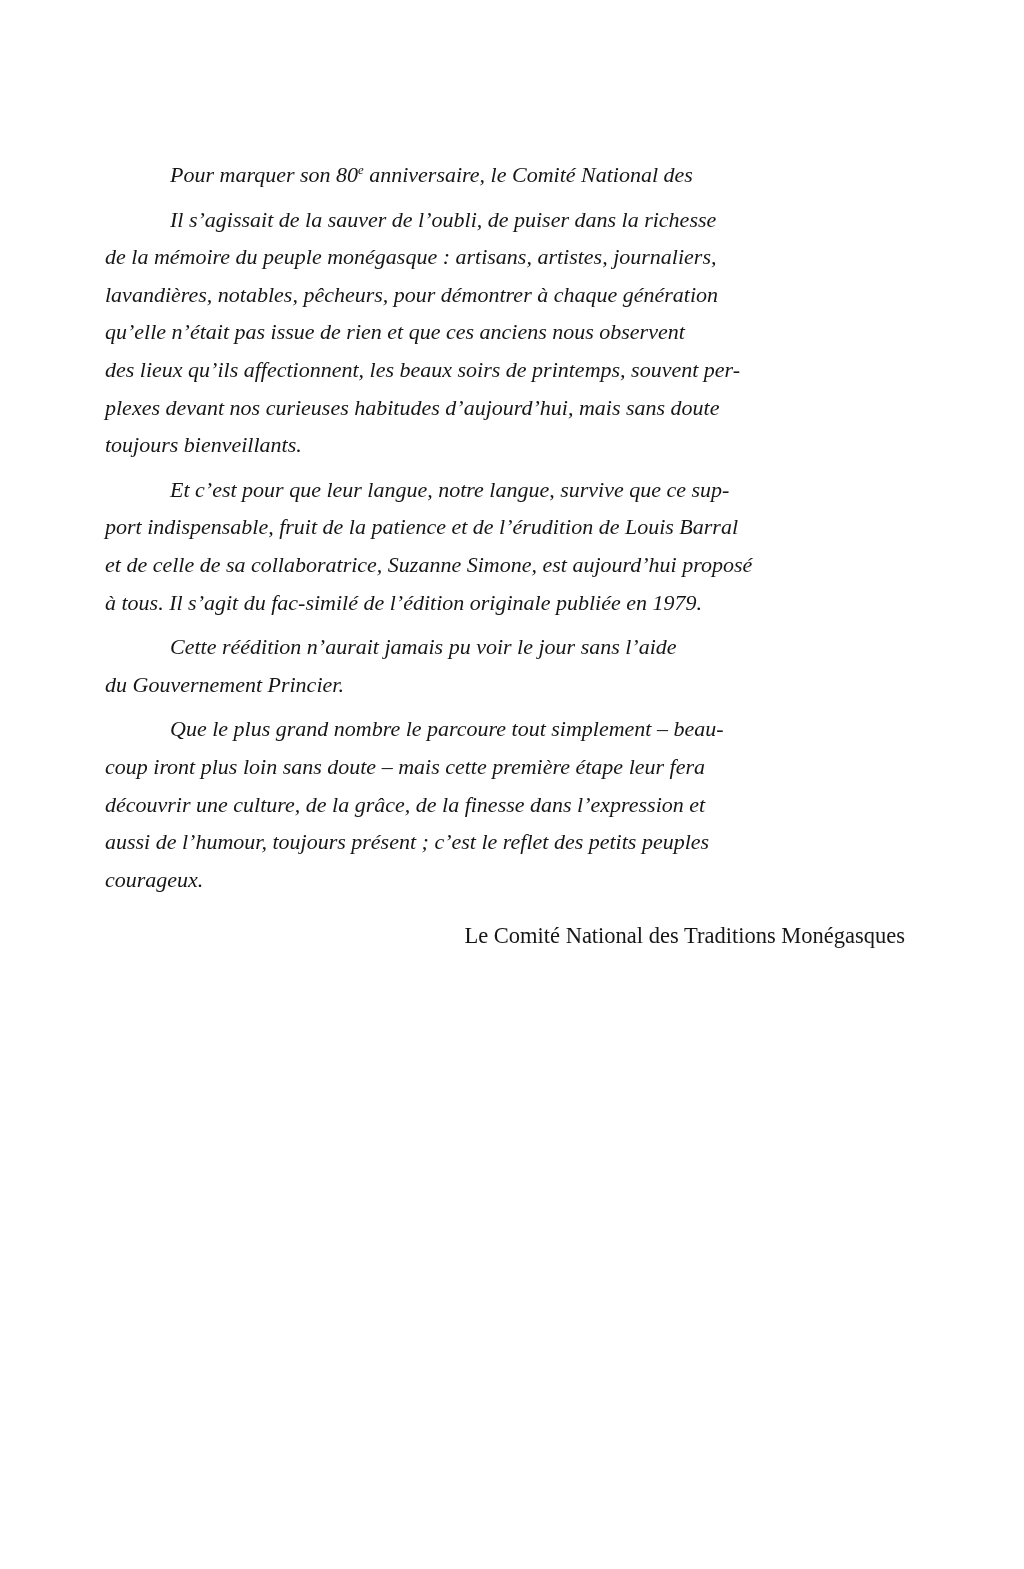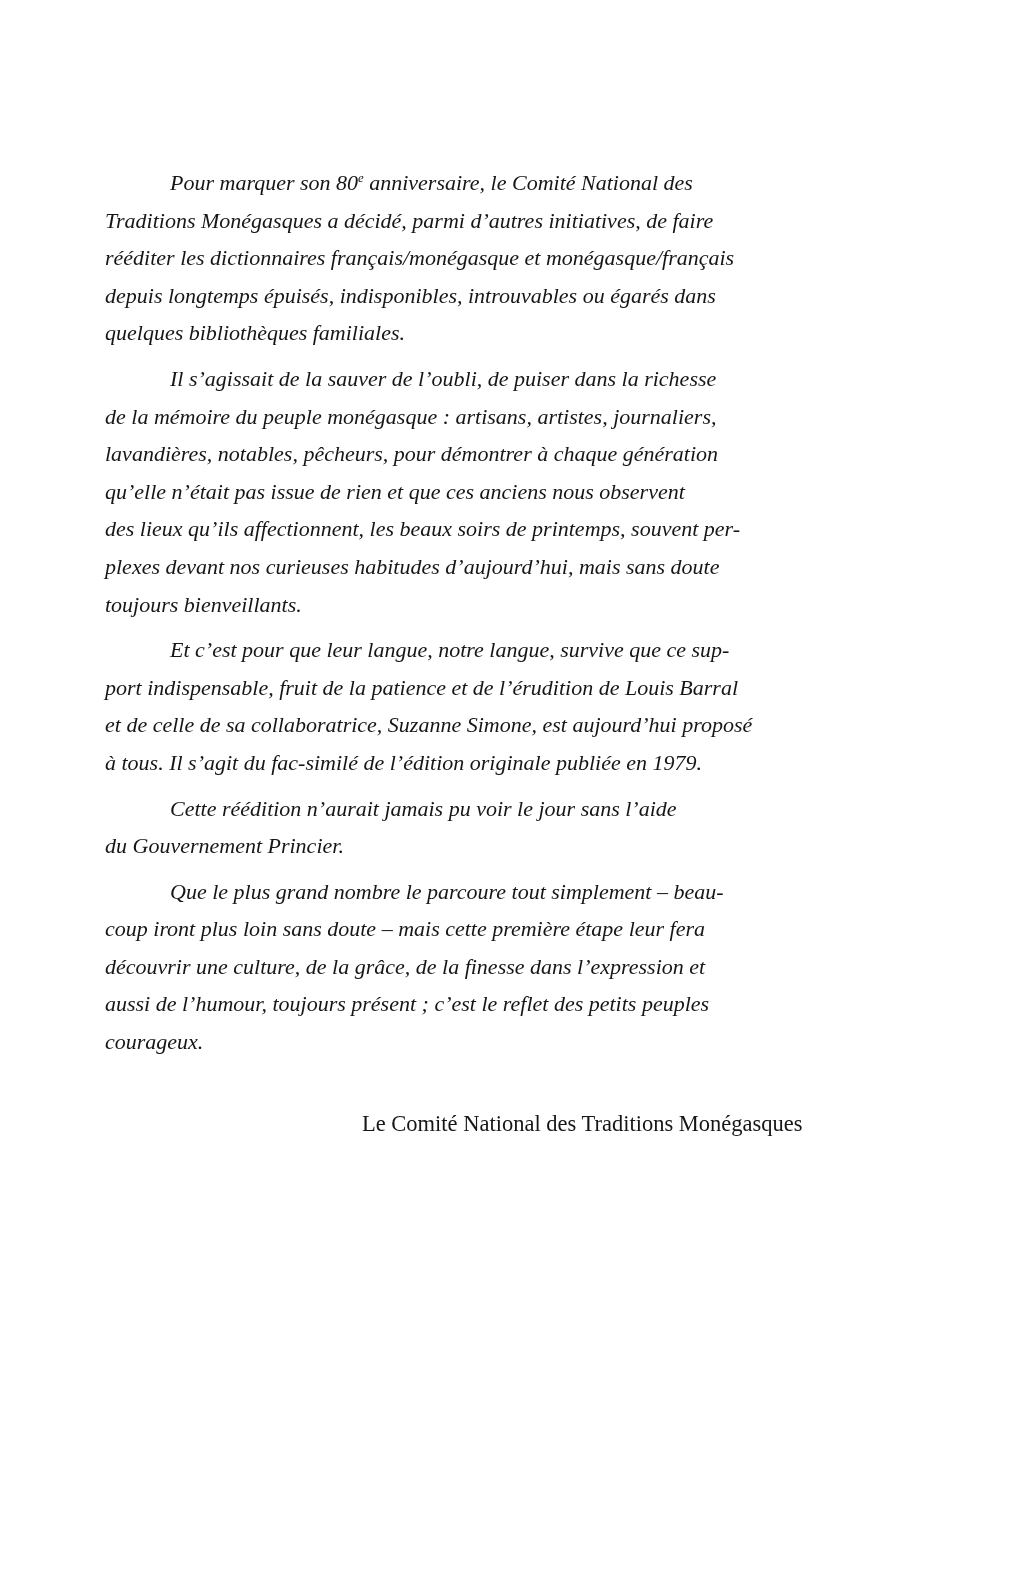--- a/index.html
+++ b/index.html
@@ -19,55 +19,52 @@
   .text-block {
     position: absolute;
     top: 156px;
     left: 105px;
     width: 800px;
   }
   .para {
     font-style: italic;
     font-size: 22px;
     line-height: 37.6px;
-    margin: 8px 0 7px 0;
+    margin: 0 0 7px 0;
     text-indent: 65px;
   }
   .lines {
     white-space: pre-line;
   }
   .para .rest {
     display: block;
     white-space: pre-line;
     text-indent: 0;
   }
   sup.ordinal {
     font-size: 0.58em;
     vertical-align: super;
     line-height: 0;
   }
   .signature {
     font-style: normal;
     font-size: 22.5px;
     line-height: 30px;
-    margin: 48px 0 0 257px;
+    margin: 23px 0 0 257px;
+    text-align: right;
   }
 </style>
 </head>
 <body>
 
 <div class="page">
   <div class="text-block">
 
     <div class="para">
       <span>Pour marquer son 80</span><sup class="ordinal">e</sup><span> anniversaire, le Comité National des</span>
-      <span class="rest">Traditions Monégasques a décidé, parmi d’autres initiatives, de faire
-rééditer les dictionnaires français/monégasque et monégasque/français
-depuis longtemps épuisés, indisponibles, introuvables ou égarés dans
-quelques bibliothèques familiales.</span>
     </div>
 
 
     <div class="para lines">Il s’agissait de la sauver de l’oubli, de puiser dans la richesse
 de la mémoire du peuple monégasque : artisans, artistes, journaliers,
 lavandières, notables, pêcheurs, pour démontrer à chaque génération
 qu’elle n’était pas issue de rien et que ces anciens nous observent
 des lieux qu’ils affectionnent, les beaux soirs de printemps, souvent per-
 plexes devant nos curieuses habitudes d’aujourd’hui, mais sans doute
 toujours bienveillants.</div>

